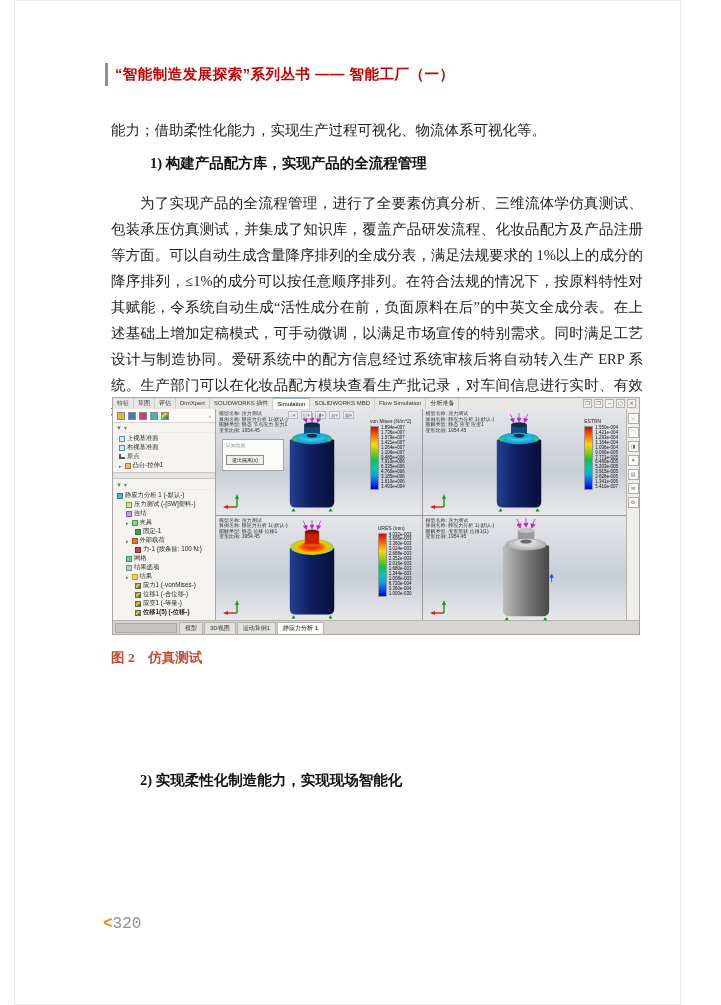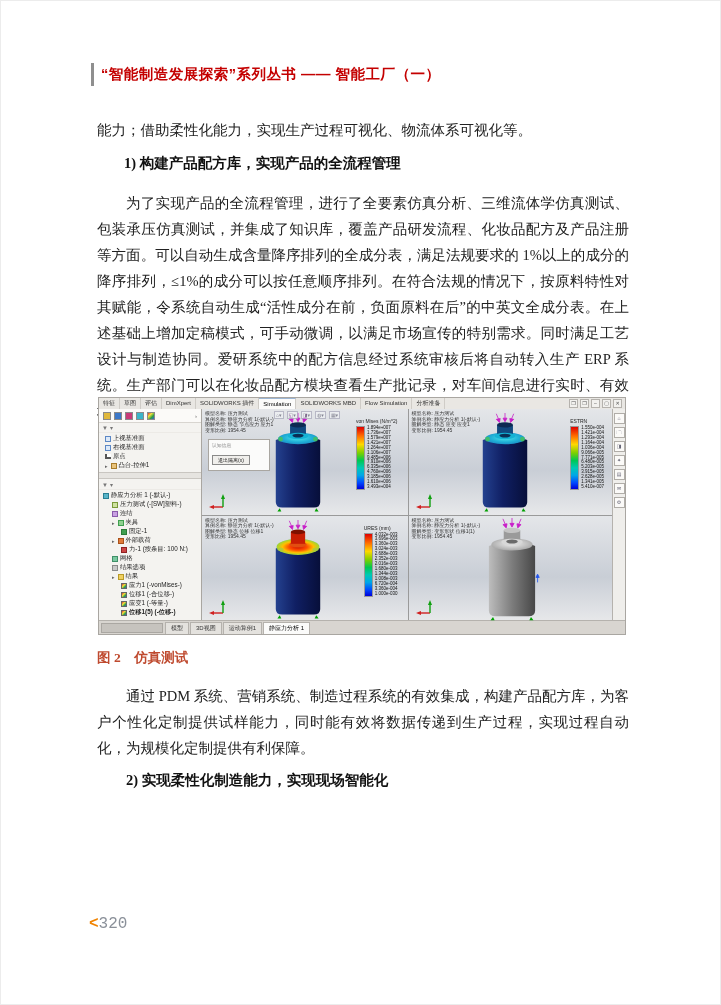--- a/index.html
+++ b/index.html
@@ -1,27 +1,27 @@
 <!DOCTYPE html>
 <html><head>
 <meta charset="utf-8">
 <style>
   html,body{margin:0;padding:0;background:#fff;}
-  .page{position:relative;width:721px;height:1005px;background:#ffffff;overflow:hidden;
-        font-family:"Liberation Serif",serif;border:1px solid #ececec;box-sizing:border-box;}
+  .page{position:relative;width:667px;height:1005px;background:#ffffff;overflow:hidden;
+        font-family:"Liberation Serif",serif;border:1px solid #ececec;box-sizing:border-box;margin-left:14px;}
 
   
   .hdr-bar{position:absolute;left:90px;top:62px;width:3px;height:23px;background:#8f8f8f;}
   .hdr-text{position:absolute;left:100px;top:64px;font-size:14.5px;font-weight:bold;color:#c40000;
             font-family:"Liberation Sans",sans-serif;letter-spacing:0.5px;}
   .para{position:absolute;left:96px;width:532px;font-size:14.5px;line-height:26px;color:#212121;
         text-align:justify;}
   .indent{text-indent:2em;}
   .p0{top:116px;}
-  .h1{position:absolute;left:123px;top:153px;font-size:14.5px;font-weight:bold;color:#111;}
+  .h1{position:absolute;left:135px;top:153px;font-size:14.5px;font-weight:bold;color:#111;}
   .p1{top:189px;}
   .caption{position:absolute;left:96px;top:648px;width:532px;text-align:left;font-size:13.5px;
            font-weight:bold;color:#bf4a2f;}
   .p2{top:682px;}
   .h2{position:absolute;left:125px;top:770px;font-size:14.5px;font-weight:bold;color:#111;}
   .p3{top:806px;}
   .pageno{position:absolute;left:88px;top:914px;font-size:16px;font-family:Liberation Mono, monospace;}
   .pageno .lt{color:#f08300;font-weight:bold;}
   .pageno .num{color:#8a9099;}
 
@@ -502,19 +502,18 @@
       <span style="display:flex;align-items:flex-end;">
           <span class="btab"><span>模型</span></span>
           <span class="btab"><span>3D视图</span></span>
           <span class="btab"><span>运动算例1</span></span>
           <span class="btab active"><span>静应力分析 1</span></span>
         </span>
     </div>
   </div>
 
   <div class="caption">图 2　仿真测试</div>
-  <div class="para p2 indent">通过 PDM 系统、营销系统、制造过程系统的有效集成，构建产品配方库，为客户个性化定制提供试样能力，同时能有效将数据传递到生产过程，实现过程自动化，为规模化定制提供有利保障。</div>
   <div class="h2">2) 实现柔性化制造能力，实现现场智能化</div>
 
   <div class="pageno">
     <span class="lt">&lt;</span><span class="num">320</span>
   </div>
 </div>
 
 </body></html>

